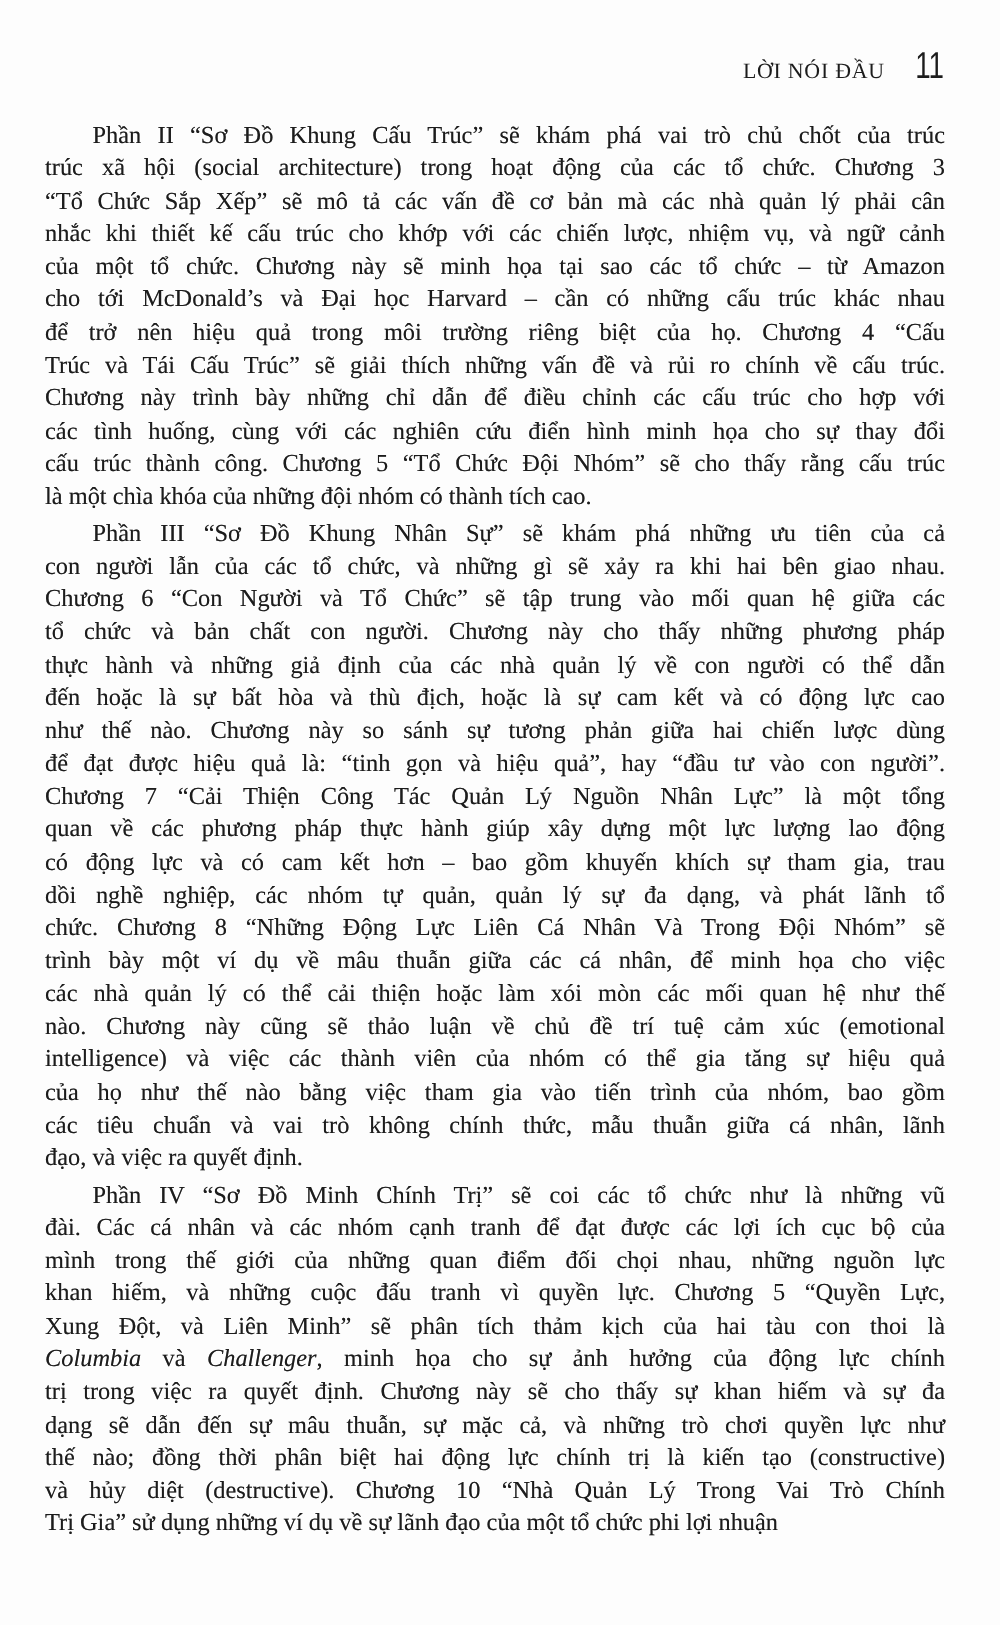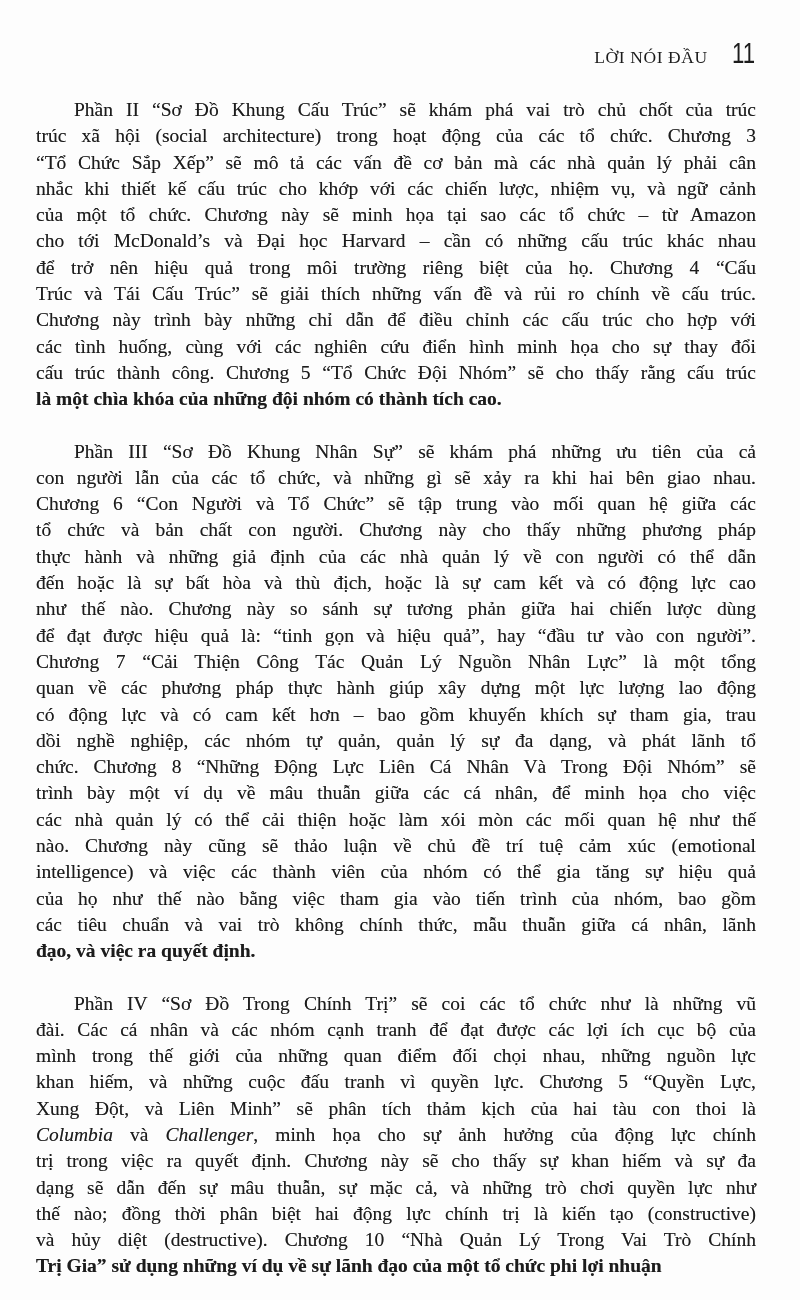--- a/index.html
+++ b/index.html
@@ -36,27 +36,27 @@
     margin-left: 16px;
     transform: scaleX(0.74);
     transform-origin: 100% 100%;
   }
   .page-body {
     margin: 27px 44px 0 36px;
     font-size: 19.5px;
     line-height: 26.3px;
     text-shadow: 0 0 0.4px rgba(25,25,25,0.5);
   }
-  .para + .para { margin-top: 26px; }
+  .para + .para { margin-top: 3px; }
   .line {
     text-align: justify;
     text-align-last: justify;
   }
   .line.first { text-indent: 38px; }
-  .line.last { text-align-last: left; font-weight: bold; }
+  .line.last { text-align-last: left; }
   .em { font-style: italic; }
 </style>
 </head>
 <body>
 
 <div class="page">
   <div class="running-header">
     <span class="section-title">LỜI NÓI ĐẦU</span>
     <span class="page-number">11</span>
   </div>
@@ -91,21 +91,21 @@
         <div class="line"><span>chức. Chương 8 “Những Động Lực Liên Cá Nhân Và Trong Đội Nhóm” sẽ</span></div>
         <div class="line"><span>trình bày một ví dụ về mâu thuẫn giữa các cá nhân, để minh họa cho việc</span></div>
         <div class="line"><span>các nhà quản lý có thể cải thiện hoặc làm xói mòn các mối quan hệ như thế</span></div>
         <div class="line"><span>nào. Chương này cũng sẽ thảo luận về chủ đề trí tuệ cảm xúc (emotional</span></div>
         <div class="line"><span>intelligence) và việc các thành viên của nhóm có thể gia tăng sự hiệu quả</span></div>
         <div class="line"><span>của họ như thế nào bằng việc tham gia vào tiến trình của nhóm, bao gồm</span></div>
         <div class="line"><span>các tiêu chuẩn và vai trò không chính thức, mẫu thuẫn giữa cá nhân, lãnh</span></div>
         <div class="line last"><span>đạo, và việc ra quyết định.</span></div>
       </div>
       <div class="para">
-        <div class="line first"><span>Phần IV “Sơ Đồ Trong Chính Trị” sẽ coi các tổ chức như là những vũ</span></div>
+        <div class="line first"><span>Phần IV “Sơ Đồ Minh Chính Trị” sẽ coi các tổ chức như là những vũ</span></div>
         <div class="line"><span>đài. Các cá nhân và các nhóm cạnh tranh để đạt được các lợi ích cục bộ của</span></div>
         <div class="line"><span>mình trong thế giới của những quan điểm đối chọi nhau, những nguồn lực</span></div>
         <div class="line"><span>khan hiếm, và những cuộc đấu tranh vì quyền lực. Chương 5 “Quyền Lực,</span></div>
         <div class="line"><span>Xung Đột, và Liên Minh” sẽ phân tích thảm kịch của hai tàu con thoi là</span></div>
         <div class="line"><span class="em">Columbia</span><span> và </span><span class="em">Challenger</span><span>, minh họa cho sự ảnh hưởng của động lực chính</span></div>
         <div class="line"><span>trị trong việc ra quyết định. Chương này sẽ cho thấy sự khan hiếm và sự đa</span></div>
         <div class="line"><span>dạng sẽ dẫn đến sự mâu thuẫn, sự mặc cả, và những trò chơi quyền lực như</span></div>
         <div class="line"><span>thế nào; đồng thời phân biệt hai động lực chính trị là kiến tạo (constructive)</span></div>
         <div class="line"><span>và hủy diệt (destructive). Chương 10 “Nhà Quản Lý Trong Vai Trò Chính</span></div>
         <div class="line last"><span>Trị Gia” sử dụng những ví dụ về sự lãnh đạo của một tổ chức phi lợi nhuận</span></div>

